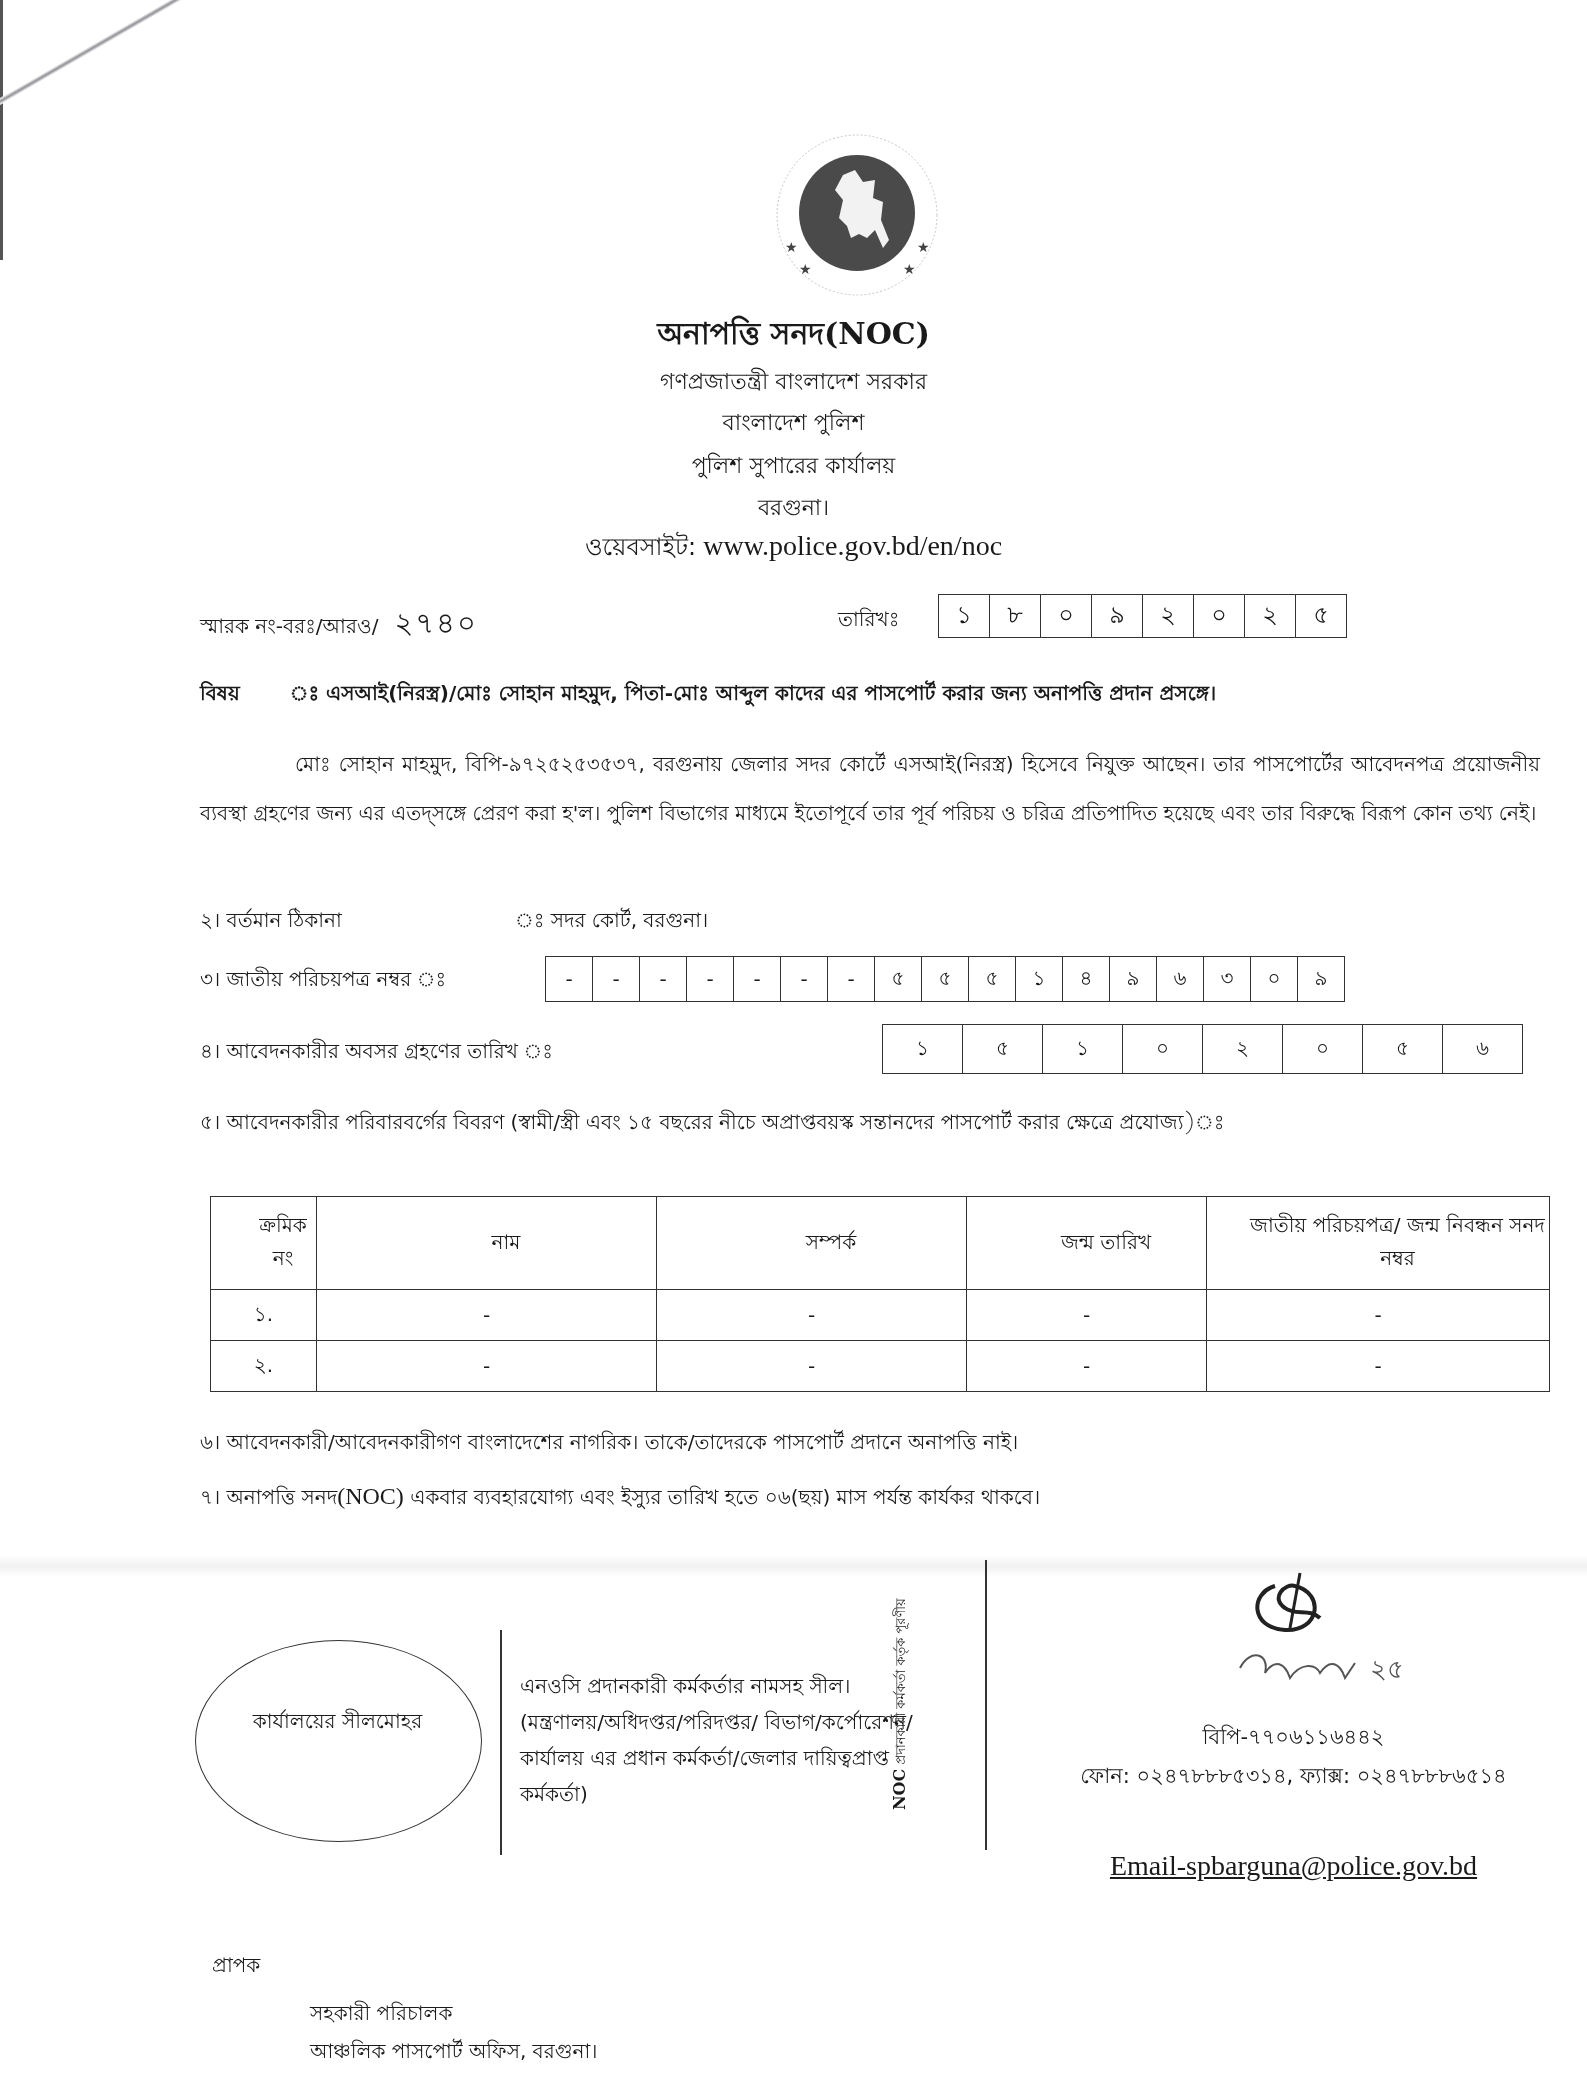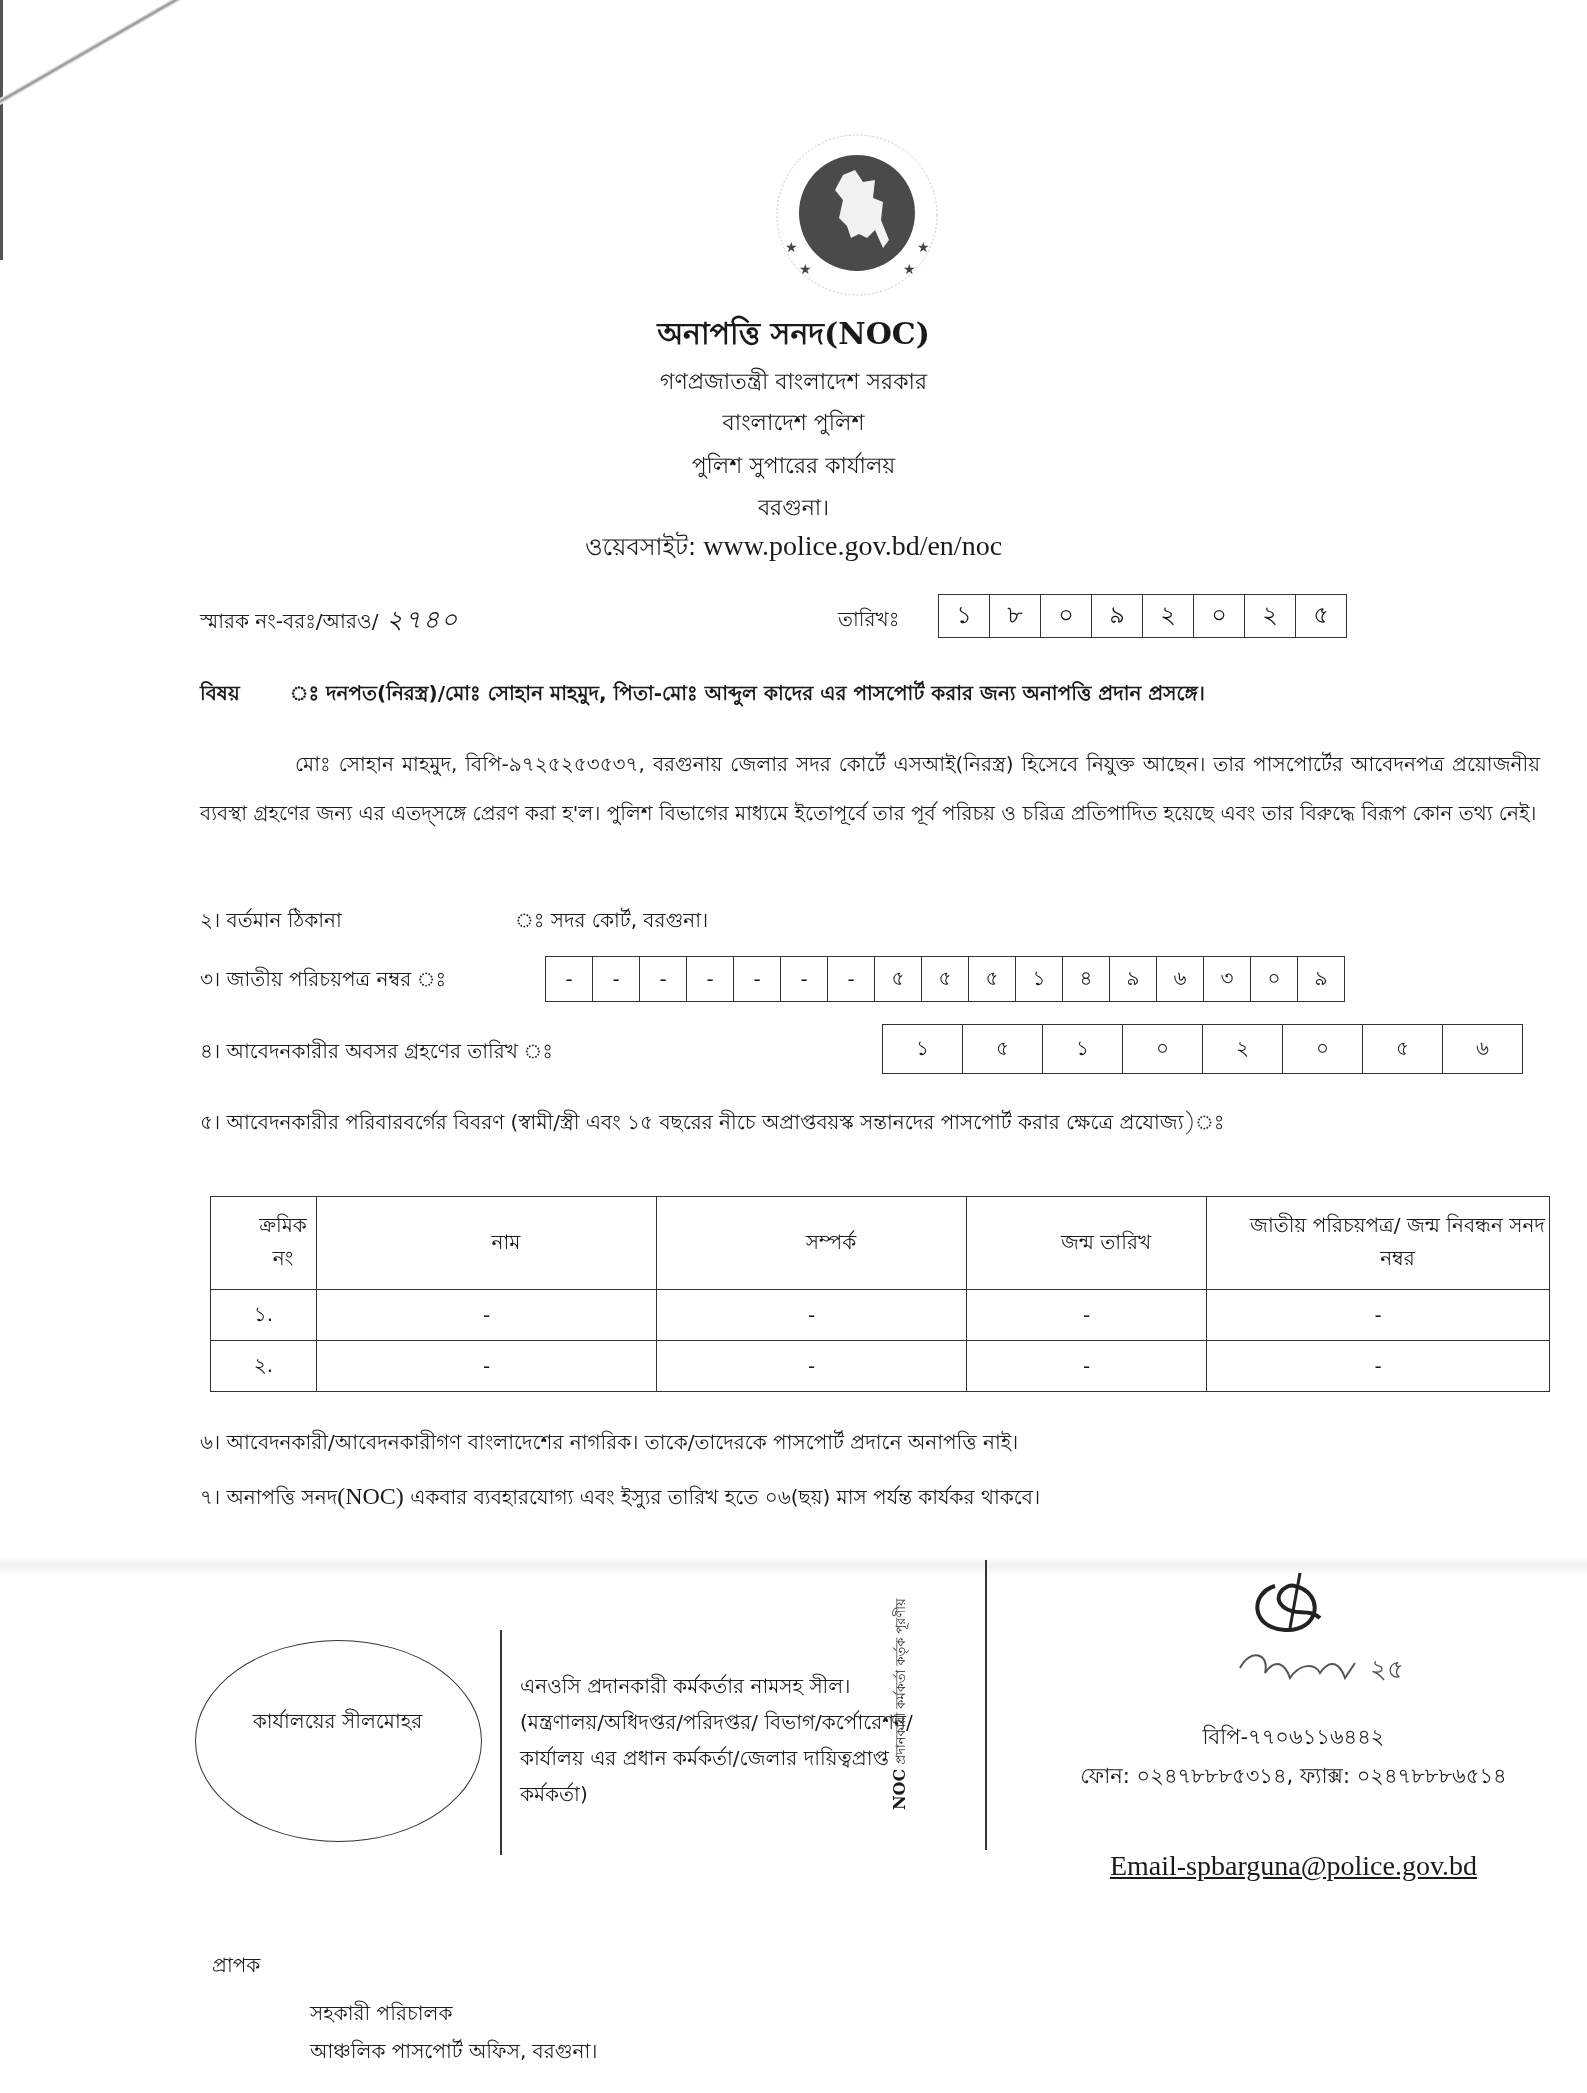--- a/index.html
+++ b/index.html
@@ -13,21 +13,21 @@
   
   .emblem { left:755px; top:130px; width:205px; height:170px; }
 
   .center { left:0; width:1587px; text-align:center; }
   .title { top:310px; font-size:30px; font-weight:bold; font-family:"DejaVu Serif", serif; }
   .hline { font-size:22px; }
   .website { top:528px; font-size:28px; font-family:"Liberation Serif", serif; }
   .website .lbl { font-family:"DejaVu Sans", sans-serif; font-size:24px; }
 
   .memo { left:200px; top:600px; font-size:20px; }
-  .memo .hand { font-family:"DejaVu Sans", sans-serif; font-size:25px; font-style:italic; margin-left:8px; letter-spacing:2px; }
+  .memo .hand { font-family:"DejaVu Sans", sans-serif; font-size:29px; margin-left:16px; letter-spacing:2px; }
   .datelbl { left:838px; top:604px; font-size:20px; }
   .boxes { display:flex; border:1.5px solid #333; }
   .boxes .c { border-right:1.5px solid #333; display:flex; align-items:center; justify-content:center; font-size:20px; }
   .boxes .c:last-child { border-right:none; }
   .datebox { left:938px; top:594px; height:42px; }
   .datebox .c { width:50px; font-size:24px; }
 
   .subject { left:200px; top:678px; font-size:20px; font-weight:bold; }
   .subject .k { margin-right:50px; }
 
@@ -106,21 +106,21 @@
   <div class="c">৮</div>
   <div class="c">০</div>
   <div class="c">৯</div>
   <div class="c">২</div>
   <div class="c">০</div>
   <div class="c">২</div>
   <div class="c">৫</div>
 </div>
 
 <div class="abs subject">
-  <span class="k">বিষয়</span><span>ঃ দনপত(নিরস্ত্র)/মোঃ সোহান মাহমুদ, পিতা-মোঃ আব্দুল কাদের এর পাসপোর্ট করার জন্য অনাপত্তি প্রদান প্রসঙ্গে।</span>
+  <span class="k">বিষয়</span><span>ঃ এসআই(নিরস্ত্র)/মোঃ সোহান মাহমুদ, পিতা-মোঃ আব্দুল কাদের এর পাসপোর্ট করার জন্য অনাপত্তি প্রদান প্রসঙ্গে।</span>
 </div>
 
 <div class="abs para">মোঃ সোহান মাহমুদ, বিপি-৯৭২৫২৫৩৫৩৭, বরগুনায় জেলার সদর কোর্টে এসআই(নিরস্ত্র) হিসেবে নিযুক্ত আছেন। তার পাসপোর্টের আবেদনপত্র প্রয়োজনীয় ব্যবস্থা গ্রহণের জন্য এর এতদ্সঙ্গে প্রেরণ করা হ'ল। পুলিশ বিভাগের মাধ্যমে ইতোপূর্বে তার পূর্ব পরিচয় ও চরিত্র প্রতিপাদিত হয়েছে এবং তার বিরুদ্ধে বিরূপ কোন তথ্য নেই।</div>
 
 <div class="abs item2">
   <span class="lbl">২। বর্তমান ঠিকানা</span><span>ঃ সদর কোর্ট, বরগুনা।</span>
 </div>
 
 <div class="abs item3">৩। জাতীয় পরিচয়পত্র নম্বর ঃ</div>
 <div class="abs boxes nidbox">

